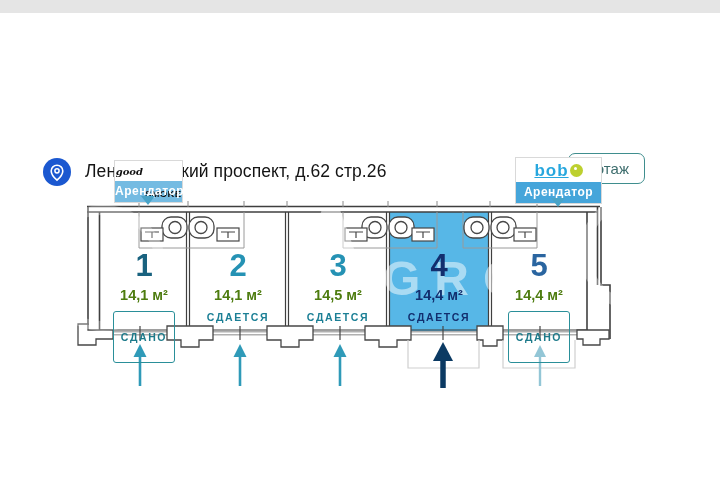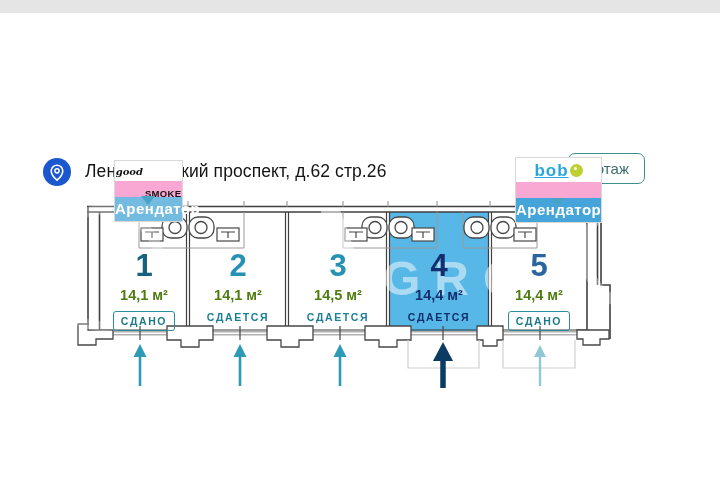--- a/index.html
+++ b/index.html
@@ -17,32 +17,32 @@
   .t1{left:115px;top:161px;width:67px;}
   .t2{left:516px;top:158px;width:85px;}
   .t-logo{display:flex;align-items:center;justify-content:center;background:#fff;}
   .t1 .t-logo{height:20px;}
   .t2 .t-logo{height:24px;}
   .gs-script{font-family:"DejaVu Serif", serif;font-style:italic;font-weight:bold;font-size:10px;color:#111;margin-right:2px;}
   .gs-bold{font-weight:bold;font-size:9.5px;color:#111;letter-spacing:.3px;margin-top:45px;}
   .bobo-word{font-weight:bold;font-size:17px;color:#27a7de;letter-spacing:1px;line-height:1;text-decoration:underline;}
   .bobo-dot{display:inline-block;width:13px;height:13px;border-radius:50%;background:#bdd02f;margin-left:1px;position:relative;}
   .bobo-dot::after{content:"";position:absolute;left:4px;top:3px;width:3px;height:3px;border-radius:50%;background:#fff;}
-  .t-role{color:#fff;font-size:15px;font-weight:bold;letter-spacing:.5px;padding:3px 0 4px;margin-top:16px;}
+  .t-role{color:#fff;font-size:12px;font-weight:bold;letter-spacing:.5px;padding:3px 0 4px;}
   .t1 .t-role{background:#74bbe2;}
   .t2 .t-role{background:#45a5da;}
   .ptr{position:absolute;width:0;height:0;border-left:7px solid transparent;border-right:7px solid transparent;
        border-top:9px solid #48a3c7;}
   .p1{left:141px;top:196px;} .p2{left:551px;top:198px;}
   
   .unit-card{position:absolute;top:250px;width:96px;text-align:center;}
   .u-num{font-size:31px;font-weight:bold;line-height:32px;}
   .u-area{font-size:14.5px;font-weight:bold;color:#4d7c0f;margin-top:5px;}
   .u-status{display:inline-block;margin-top:8px;font-size:10.5px;font-weight:bold;letter-spacing:1.6px;color:#1b7f95;}
-  .u-status.boxed{border:1.6px solid #2a8f99;border-radius:3px;padding:3px 7px;color:#1d7a8a;}
+  .u-status.boxed{border:1.6px solid #2a8f99;border-radius:3px;padding:19px 7px;color:#1d7a8a;}
   .c-u1{color:#19627f;} .c-u2{color:#2592b4;} .c-u3{color:#2592b4;}
   .c-u4{color:#122e6e;} .c-u5{color:#2a65a0;}
   .c-u4t{color:#122e6e !important;}
   svg.plan{position:absolute;left:0;top:0;}
 </style>
 </head>
 <body>
 
 <div class="screen">
   <div class="topbar"></div>

